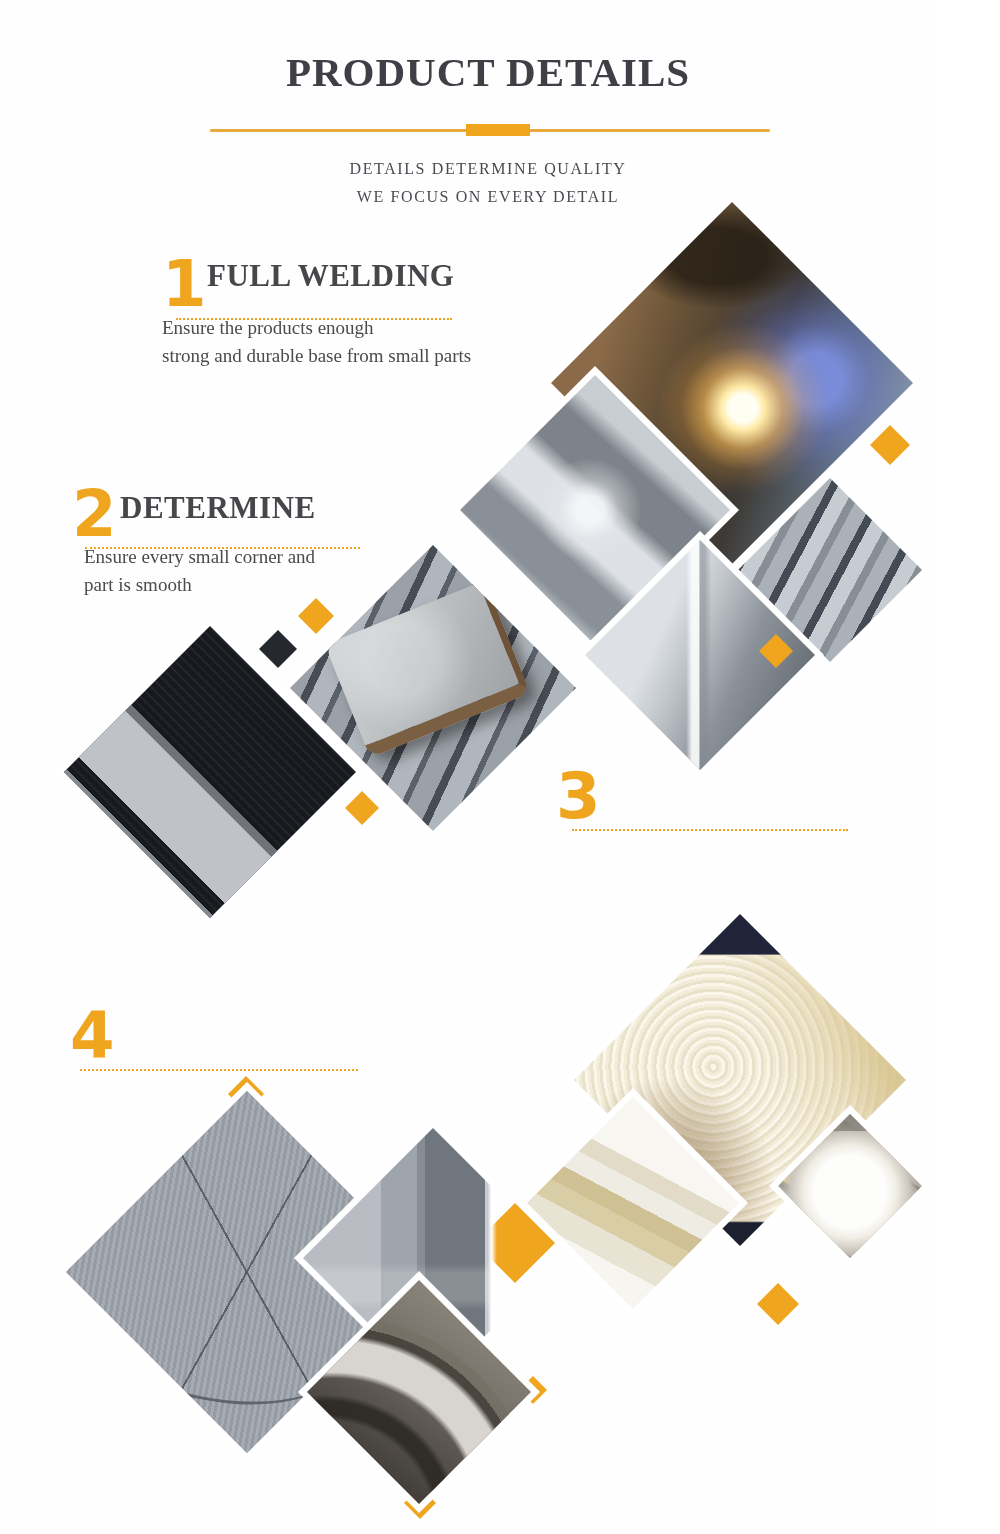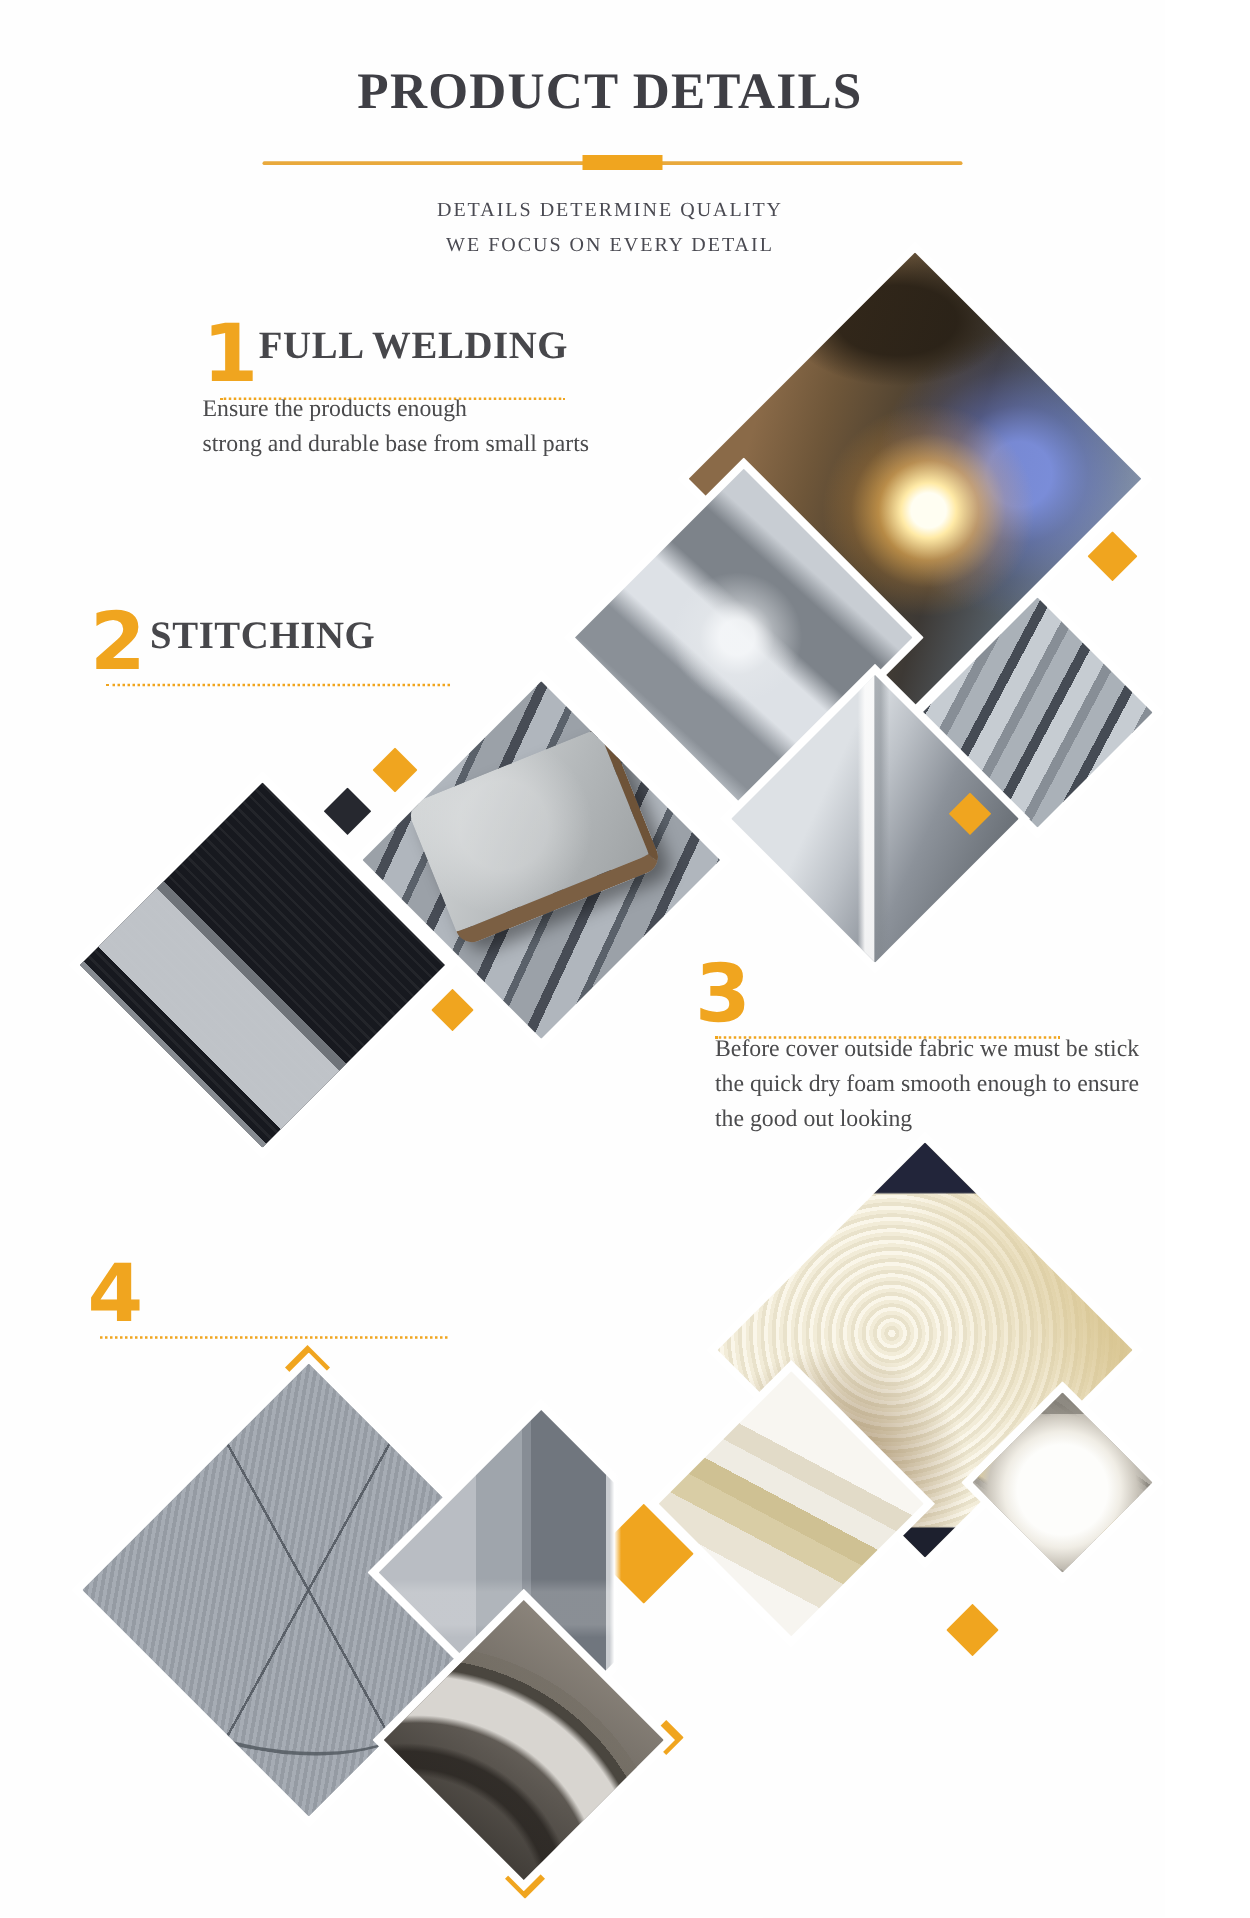--- a/index.html
+++ b/index.html
@@ -141,41 +141,40 @@
       <div class="ph p2">
         <div class="p2block"></div>
       </div>
     </div>
   <div class="acc" style="left:298px;top:598px;width:36px;height:36px"></div>
   <div class="acc dark" style="left:259px;top:630px;width:38px;height:38px"></div>
   <div class="acc" style="left:345px;top:791px;width:34px;height:34px"></div>
 
   <section class="step" style="left:72px;top:486px">
     <div class="num">2</div>
-    <h2 class="ttl" style="left:48px;top:4px">STITCHING</h2>
+    <h2 class="ttl" style="left:48px;top:4px">DETERMINE</h2>
     <div class="dots" style="left:13px;top:61px;width:275px"></div>
+    <p class="desc" style="left:12px;top:57px">Ensure every small corner and
+part is smooth</p>
   </section>
 
   <div class="dia" style="left:565px;top:905px;width:350px;height:350px">
       <div class="ph f1"></div>
     </div>
   <div class="dia" style="left:518px;top:1088px;width:230px;height:230px">
       <div class="ph f2"></div>
     </div>
   <div class="dia" style="left:769px;top:1105px;width:162px;height:162px">
       <div class="ph f3"></div>
     </div>
   <div class="acc" style="left:757px;top:1283px;width:42px;height:42px"></div>
 
   <section class="step" style="left:556px;top:768px">
     <div class="num">3</div>
     <div class="dots" style="left:16px;top:61px;width:276px"></div>
-    <p class="desc" style="left:16px;top:58px">Before cover outside fabric we must be stick
-the quick dry foam smooth enough to ensure
-the good out looking</p>
   </section>
 
   <div class="acc" style="left:228px;top:1076px;width:36px;height:36px"></div>
   <div class="dia" style="left:57px;top:1082px;width:380px;height:380px">
       <div class="ph s4a">
         <div class="s1arc"></div>
       </div>
     </div>
   <div class="acc" style="left:475px;top:1203px;width:80px;height:80px"></div>
   <div class="dia dia-fadeR" style="left:294px;top:1119px;width:278px;height:278px">

